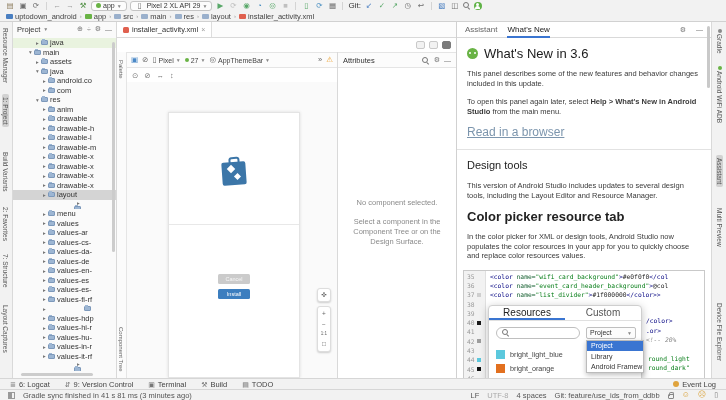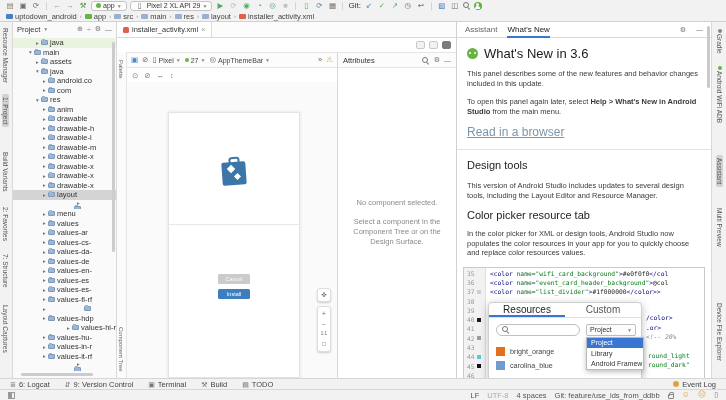--- a/index.html
+++ b/index.html
@@ -90,21 +90,21 @@
 .rtabs .sp{flex:1}
 .rcontent{position:absolute;left:0;top:16px;right:0;bottom:0;padding:4px 10px 0;overflow:hidden}
 .rh1{display:flex;align-items:center;gap:6px;margin:4px 0 8px;font-size:13px;color:#1a1a1a}
 .droid{width:11px;height:11px;border-radius:50%;background:#69b345;position:relative;flex:none}
 .droid::before{content:"";position:absolute;left:2px;top:3.5px;width:2px;height:2px;border-radius:50%;background:#fff}
 .droid::after{content:"";position:absolute;right:2px;top:3.5px;width:2px;height:2px;border-radius:50%;background:#fff}
 .rp{font-size:7.5px;line-height:9.5px;color:#3a3a3a;margin-bottom:9px}
 .rlink{font-size:12px;color:#7c95ad;text-decoration:underline;margin-bottom:8px;display:inline-block}
 .rhr{border:none;border-top:1px solid #e2e2e2;margin:2px -10px 9px}
 .rh2{font-size:11px;font-weight:400;color:#222;margin-bottom:10px}
-.rh3{font-size:11px;font-weight:normal;color:#222;margin:2px 0 8px}
+.rh3{font-size:13px;font-weight:bold;color:#222;margin:2px 0 8px}
 .rscroll{position:absolute;right:1px;top:4px;width:3px;height:62px;background:#c9c9c9;border-radius:2px}
 
 .shot{position:relative;margin:0 0 0 -4px;width:calc(100% + 8px);height:140px;border:1px solid #c9c9c9;background:#fff;overflow:hidden;font-family:"DejaVu Sans Mono",monospace}
 .gutter{position:absolute;left:0;top:0;width:22px;bottom:0;background:#f2f2f2;border-right:1px solid #e0e0e0;padding-top:1px}
 .gline{height:9.3px;font-size:6.3px;color:#999;padding-left:3px;display:flex;align-items:center;gap:2px}
 .gchip{width:4px;height:4px;display:inline-block;flex:none}
 .codearea{position:absolute;left:26px;top:1px;right:0;font-size:6.3px;line-height:9.3px;white-space:nowrap}
 .frag{position:absolute;font-size:6.3px;white-space:nowrap}
 .c-tag{color:#000080}.c-attr{color:#135e2e}.c-str{color:#067d17}.c-val{color:#1a1a1a}.c-comment{color:#8c8c8c;font-style:italic}
 .popup{position:absolute;left:24px;top:34px;width:154px;bottom:-4px;background:#fff;border:1px solid #cfcfcf;border-radius:4px;box-shadow:0 2px 8px rgba(0,0,0,.25);font-family:"Liberation Sans",sans-serif}
@@ -388,21 +388,21 @@
         <div class="tree-row" style="padding-left: 28px; gap: 36px;">
           <span class="arrow">▸</span>
           <span class="folder"></span>
           <span class="tlabel">values-fr-rf</span>
         </div>
         <div class="tree-row" style="padding-left: 28px;">
           <span class="arrow">▸</span>
           <span class="folder"></span>
           <span class="tlabel">values-hdp</span>
         </div>
-        <div class="tree-row" style="padding-left: 28px; justify-content: flex-end;">
+        <div class="tree-row" style="padding-left: 28px;">
           <span class="arrow">▸</span>
           <span class="folder"></span>
           <span class="tlabel">values-hi-r</span>
         </div>
         <div class="tree-row" style="padding-left: 28px;">
           <span class="arrow">▸</span>
           <span class="folder"></span>
           <span class="tlabel">values-hu-</span>
         </div>
         <div class="tree-row" style="padding-left: 28px;">
@@ -569,20 +569,24 @@
             <span>Project</span>
             <span class="chev">▼</span>
           </div>
           <div class="pmenu" id="pmenu">
               <div class="pmi selected">Project</div>
               <div class="pmi">Library</div>
               <div class="pmi">Android Framew</div>
             </div>
           <div class="clist" id="clist">
               <div class="crow">
+                <span class="sw" style="background: rgb(91, 200, 221);"></span>
+                <span class="cname">bright_light_blue</span>
+              </div>
+              <div class="crow">
                 <span class="sw" style="background: rgb(226, 112, 31);"></span>
                 <span class="cname">bright_orange</span>
               </div>
               <div class="crow">
                 <span class="sw" style="background: rgb(111, 155, 209);"></span>
                 <span class="cname">carolina_blue</span>
               </div>
             </div>
         </div>
       </div>
@@ -620,20 +624,21 @@
         <span>TODO</span>
       </span>
       <span class="bright">
       <span class="edot"></span>
       <span>Event Log</span>
     </span>
   </div>
 
   <div class="abs status-bar">
     <span class="winico"></span>
+    <span>Gradle sync finished in 41 s 81 ms (3 minutes ago)</span>
     <span class="sb-right">
       <span>LF</span>
       <span class="sb-dim">UTF-8</span>
       <span>4 spaces</span>
       <span>Git: feature/use_ids_from_ddbb</span>
       <span class="lock"></span>
       <span class="face">☺</span>
       <span class="face">☹</span>
       <span class="pp-ic">▯</span>
     </span>

